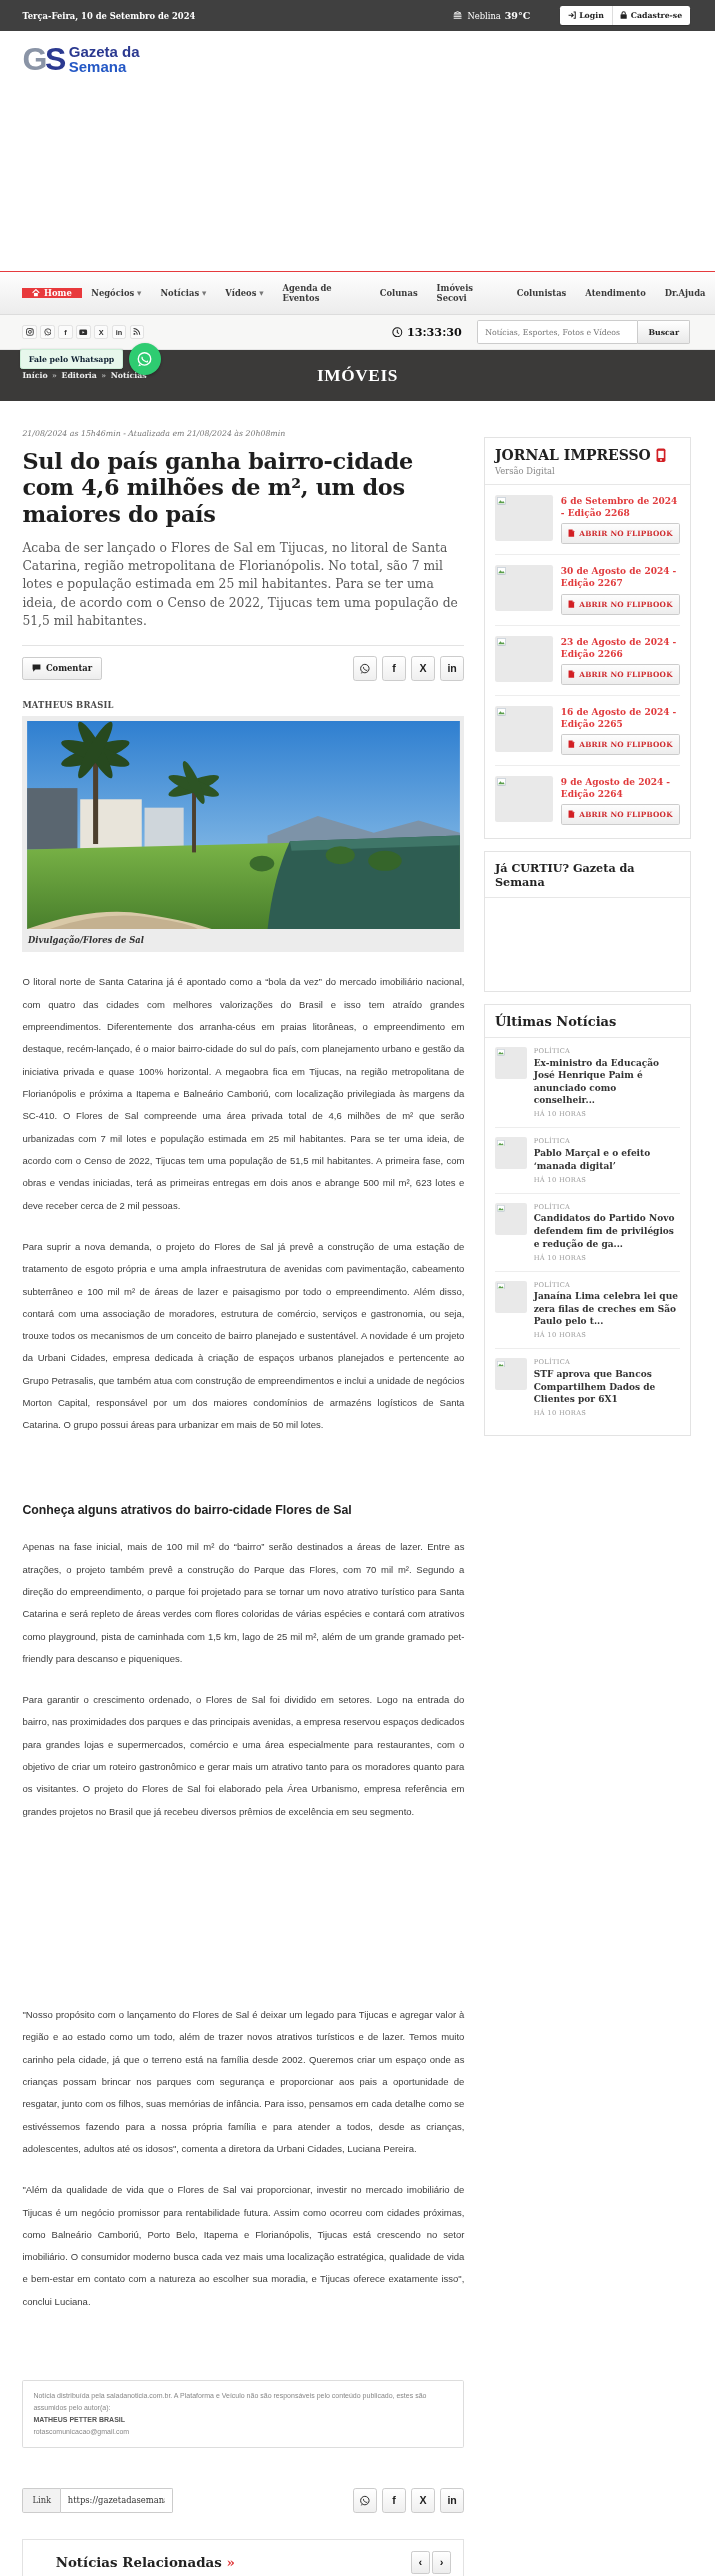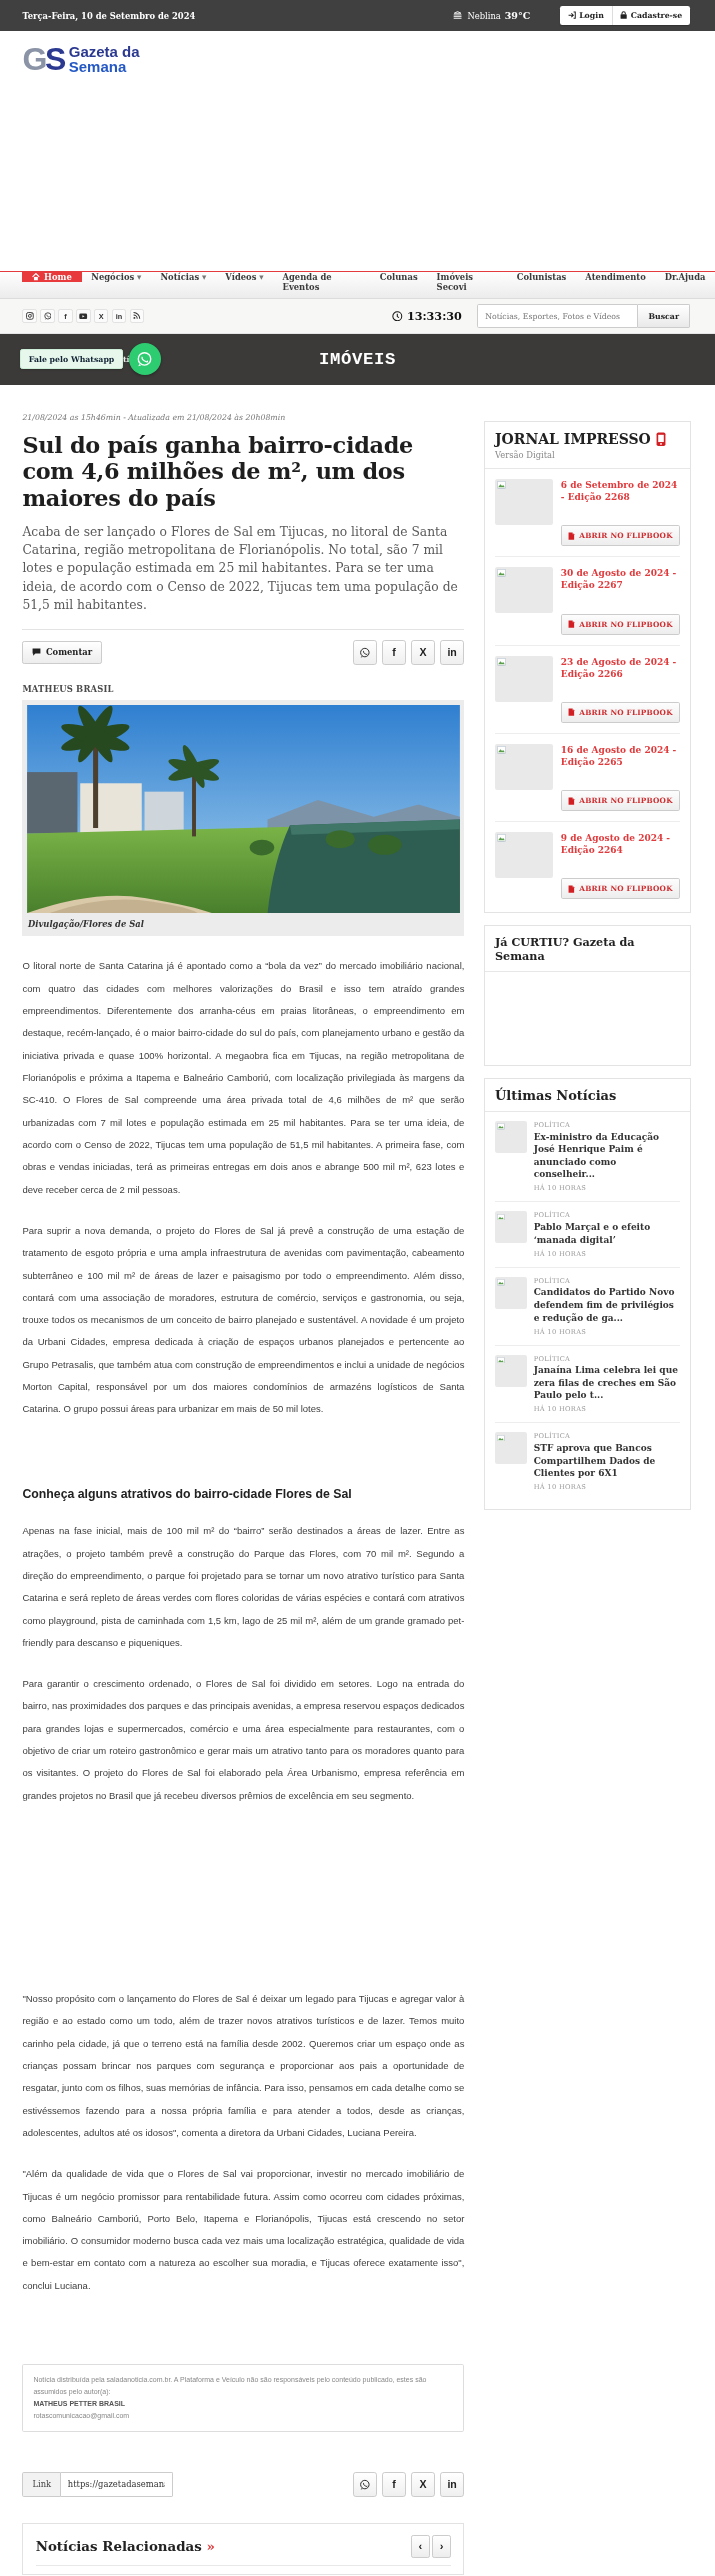--- a/index.html
+++ b/index.html
@@ -17,39 +17,39 @@
   
   .header { height:56px; display:flex; align-items:center; padding:0 22.4px; background:#fff; }
   .logo { display:flex; align-items:center; gap:4.5px; }
   .logo-gs { font-size:32px; font-weight:bold; letter-spacing:-2.2px; font-family:"Liberation Sans", sans-serif; }
   .logo-gs .g { color:#8a94a6; } .logo-gs .s { color:#2b3990; }
   .logo-text { font-size:15px; line-height:1.02; font-weight:bold; color:#2b3990; }
   .logo-text .l2 { color:#2458c5; }
   .ad-slot-top { height:184px; background:#fff; }
 
   
-  .navbar { border-top:1.7px solid #e53a3d; background:linear-gradient(#fefefe,#ececec); border-bottom:0.6px solid #dcdcdc; height:28px; display:flex; align-items:flex-start; padding:0 0 0 22.4px; }
+  .navbar { border-top:1.7px solid #e53a3d; background:linear-gradient(#fefefe,#ececec); border-bottom:0.6px solid #dcdcdc; height:44px; display:flex; align-items:center; padding:0 0 0 22.4px; }
   .nav-home { background:#e8393c; color:#fff; display:flex; align-items:center; gap:3.9px; padding:0 10px; font-family:"DejaVu Serif", serif; font-weight:bold; font-size:8.4px; cursor:pointer; }
   .nav-item { display:flex; align-items:center; gap:2.8px; padding:0 9.5px; font-family:"DejaVu Serif", serif; font-weight:bold; font-size:8.4px; color:#3b3b3b; cursor:pointer; }
   .caret { font-size:5.6px; color:#777; }
 
   
   .toolbar { height:35px; background:#f7f7f6; display:flex; align-items:center; padding:0 25px 0 22.4px; border-bottom:0.6px solid #e5e5e5; }
   .social-row { display:flex; gap:3.4px; }
   .soc-btn { width:14.5px; height:14.5px; border-radius:2.2px; background:#fbfbfb; border:0.6px solid #e2e2e2; display:flex; align-items:center; justify-content:center; color:#2f2f2f; font-weight:bold; font-size:7.3px; cursor:pointer; }
   .clockbox { margin-left:auto; display:flex; align-items:center; gap:3.9px; font-family:"DejaVu Serif", serif; font-weight:bold; font-size:11.2px; color:#111; }
   .searchbox { margin-left:15.6px; display:flex; }
   .search-input { width:161px; height:24.6px; border:0.6px solid #ccc; border-radius:1.7px 0 0 1.7px; padding:0 6.7px; font-family:"DejaVu Serif", serif; font-size:7.8px; color:#555; background:#fff; }
   .search-btn { height:24.6px; padding:0 10px; border:0.6px solid #ccc; border-left:none; border-radius:0 1.7px 1.7px 0; background:linear-gradient(#fff,#e9e9e9); font-family:"DejaVu Serif", serif; font-weight:bold; font-size:7.8px; color:#222; cursor:pointer; }
 
   
   .band { height:51px; background:#3b3a39; position:relative; display:flex; align-items:center; }
   .breadcrumb { position:absolute; left:22.4px; font-family:"DejaVu Serif", serif; font-weight:bold; font-size:7.8px; color:#eee; display:flex; gap:4.5px; }
   .breadcrumb .sep { color:#bbb; }
-  .band-title { margin:0 auto; color:#fff; font-family:Liberation Mono, monospace; font-weight:bold; font-size:17.3px; letter-spacing:0.6px; }
+  .band-title { margin:0 auto; color:#fff; font-family:Liberation Serif, serif; font-weight:bold; font-size:17.3px; letter-spacing:0.6px; }
 
   
   .wa-float { position:absolute; top:343px; left:20px; display:flex; align-items:center; gap:5.6px; z-index:50; }
   .wa-tip { background:#e7f7ec; border:0.6px solid #cdeed8; color:#123; font-family:"DejaVu Serif", serif; font-weight:bold; font-size:7.8px; padding:4.5px 7.8px; border-radius:2.2px; box-shadow:0 0.6px 1.7px rgba(0,0,0,.2); }
   .wa-circle { width:32px; height:32px; border-radius:50%; background:#2ecc71; display:flex; align-items:center; justify-content:center; box-shadow:0 1.1px 2.8px rgba(0,0,0,.3); cursor:pointer; }
 
   
   .content { position:relative; padding:0 0 0 22.4px; }
   .main-col { width:442px; }
   .sidebar { position:absolute; top:7.8px; left:484px; width:207px; }
@@ -72,37 +72,37 @@
 
   .notice-box { margin-top:28px; border:0.6px solid #ddd; border-radius:1.7px; padding:9px 10px; font-size:7px; color:#888; line-height:1.7; }
   .notice-box b { color:#555; }
   .link-row { margin-top:40px; display:flex; align-items:center; }
   .link-group { display:flex; }
   .link-label { border:0.6px solid #ccc; background:#f2f2f2; border-radius:1.7px 0 0 1.7px; padding:6.7px 9px; font-family:"DejaVu Serif", serif; font-size:8.4px; color:#444; }
   .link-input { width:112px; border:0.6px solid #ccc; border-left:none; border-radius:0 1.7px 1.7px 0; padding:6.7px 6.7px; font-family:"DejaVu Serif", serif; font-size:8.4px; color:#333; }
 
   .related-card { margin-top:26px; border:0.6px solid #e2e2e2; background:#fff; padding:11.2px 12.3px 7.8px; }
   .related-head { display:flex; align-items:center; border-bottom:0.6px solid #e8e8e8; padding-bottom:7.8px; }
-  .related-title { font-family:"DejaVu Serif", serif; font-weight:bold; font-size:13.4px; color:#222; }
+  .related-title { font-family:"DejaVu Serif", serif; font-weight:bold; font-size:13.4px; color:#222;margin-left:20px; }
   .red { color:#e03a3c; }
   .car-arrows { margin-left:auto; display:flex; gap:2.2px; }
   .car-btn { width:19px; height:22.4px; border:0.6px solid #ccc; border-radius:2.2px; background:linear-gradient(#fff,#ededed); font-size:11.2px; font-weight:bold; color:#222; display:flex; align-items:center; justify-content:center; cursor:pointer; }
 
   
   .side-card { background:#fff; border:0.6px solid #e3e3e3; padding:9px 10px; margin-bottom:12.3px; }
   .side-title { font-family:"DejaVu Serif", serif; font-weight:bold; font-size:14px; color:#222; display:flex; align-items:flex-end; gap:5px; }
   .side-sub { margin-top:3.4px; font-family:"DejaVu Serif", serif; font-size:8.4px; color:#888; }
   .side-hr { border:none; border-top:0.6px solid #e7e7e7; margin:7.8px -10px 0; }
   .ed-item { display:flex; gap:7.8px; padding:10px 0; border-bottom:0.6px solid #ededed; }
   .ed-item:last-child { border-bottom:none; padding-bottom:3.4px; }
   .ed-thumb { width:58px; height:46px; background:#e9e9e9; border-radius:2.2px; flex:none; position:relative; }
   .broken { position:absolute; top:2.2px; left:2.2px; }
   .ed-right { flex:1; }
   .ed-title { font-family:"DejaVu Serif", serif; font-weight:bold; font-size:9px; line-height:1.35; color:#e03a3c; cursor:pointer; }
-  .flip-btn { margin-top:22px; width:100%; display:flex; align-items:flex-end; justify-content:center; gap:4.5px; border:0.6px solid #ccc; border-radius:1.7px; background:linear-gradient(#fdfdfd,#ededed); padding:5px 0; font-family:"DejaVu Serif", serif; font-weight:bold; font-size:7.3px; color:#cf2e31; letter-spacing:0.2px; cursor:pointer; }
+  .flip-btn { margin-top:4px; width:100%; display:flex; align-items:flex-start; justify-content:center; gap:4.5px; border:0.6px solid #ccc; border-radius:1.7px; background:linear-gradient(#fdfdfd,#ededed); padding:5px 0; font-family:"DejaVu Serif", serif; font-weight:bold; font-size:7.3px; color:#cf2e31; letter-spacing:0.2px; cursor:pointer; }
   .ad-side { background:#fff; border:0.6px solid #e3e3e3; padding:2.2px; margin:28px 0 12.3px; }
   .ad-blue { height:101px; background:#0ea2d6; display:flex; align-items:center; justify-content:center; cursor:pointer; }
   .sb-logo { font-style:italic; font-weight:bold; font-size:22.4px; letter-spacing:-1.1px; text-shadow:-1.1px -1.1px 0 #fff,1.1px -1.1px 0 #fff,-1.1px 1.1px 0 #fff,1.1px 1.1px 0 #fff; }
   .sb-logo .p1 { color:#1b2f7e; } .sb-logo .p2 { color:#e52520; }
   .curtiu-body { height:84px; }
   .news-item { display:flex; gap:6.7px; padding:9px 0; border-bottom:0.6px solid #ededed; }
   .news-item:last-child { border-bottom:none; }
   .news-thumb { width:32px; height:32px; background:#e9e9e9; border-radius:2.2px; flex:none; position:relative; }
   .news-cat { font-size:6.7px; color:#9a9a9a; letter-spacing:0.3px; font-family:"DejaVu Serif", serif; }
   .news-title { margin-top:1.7px; font-family:"DejaVu Serif", serif; font-weight:bold; font-size:9px; line-height:1.4; color:#333; cursor:pointer; }

